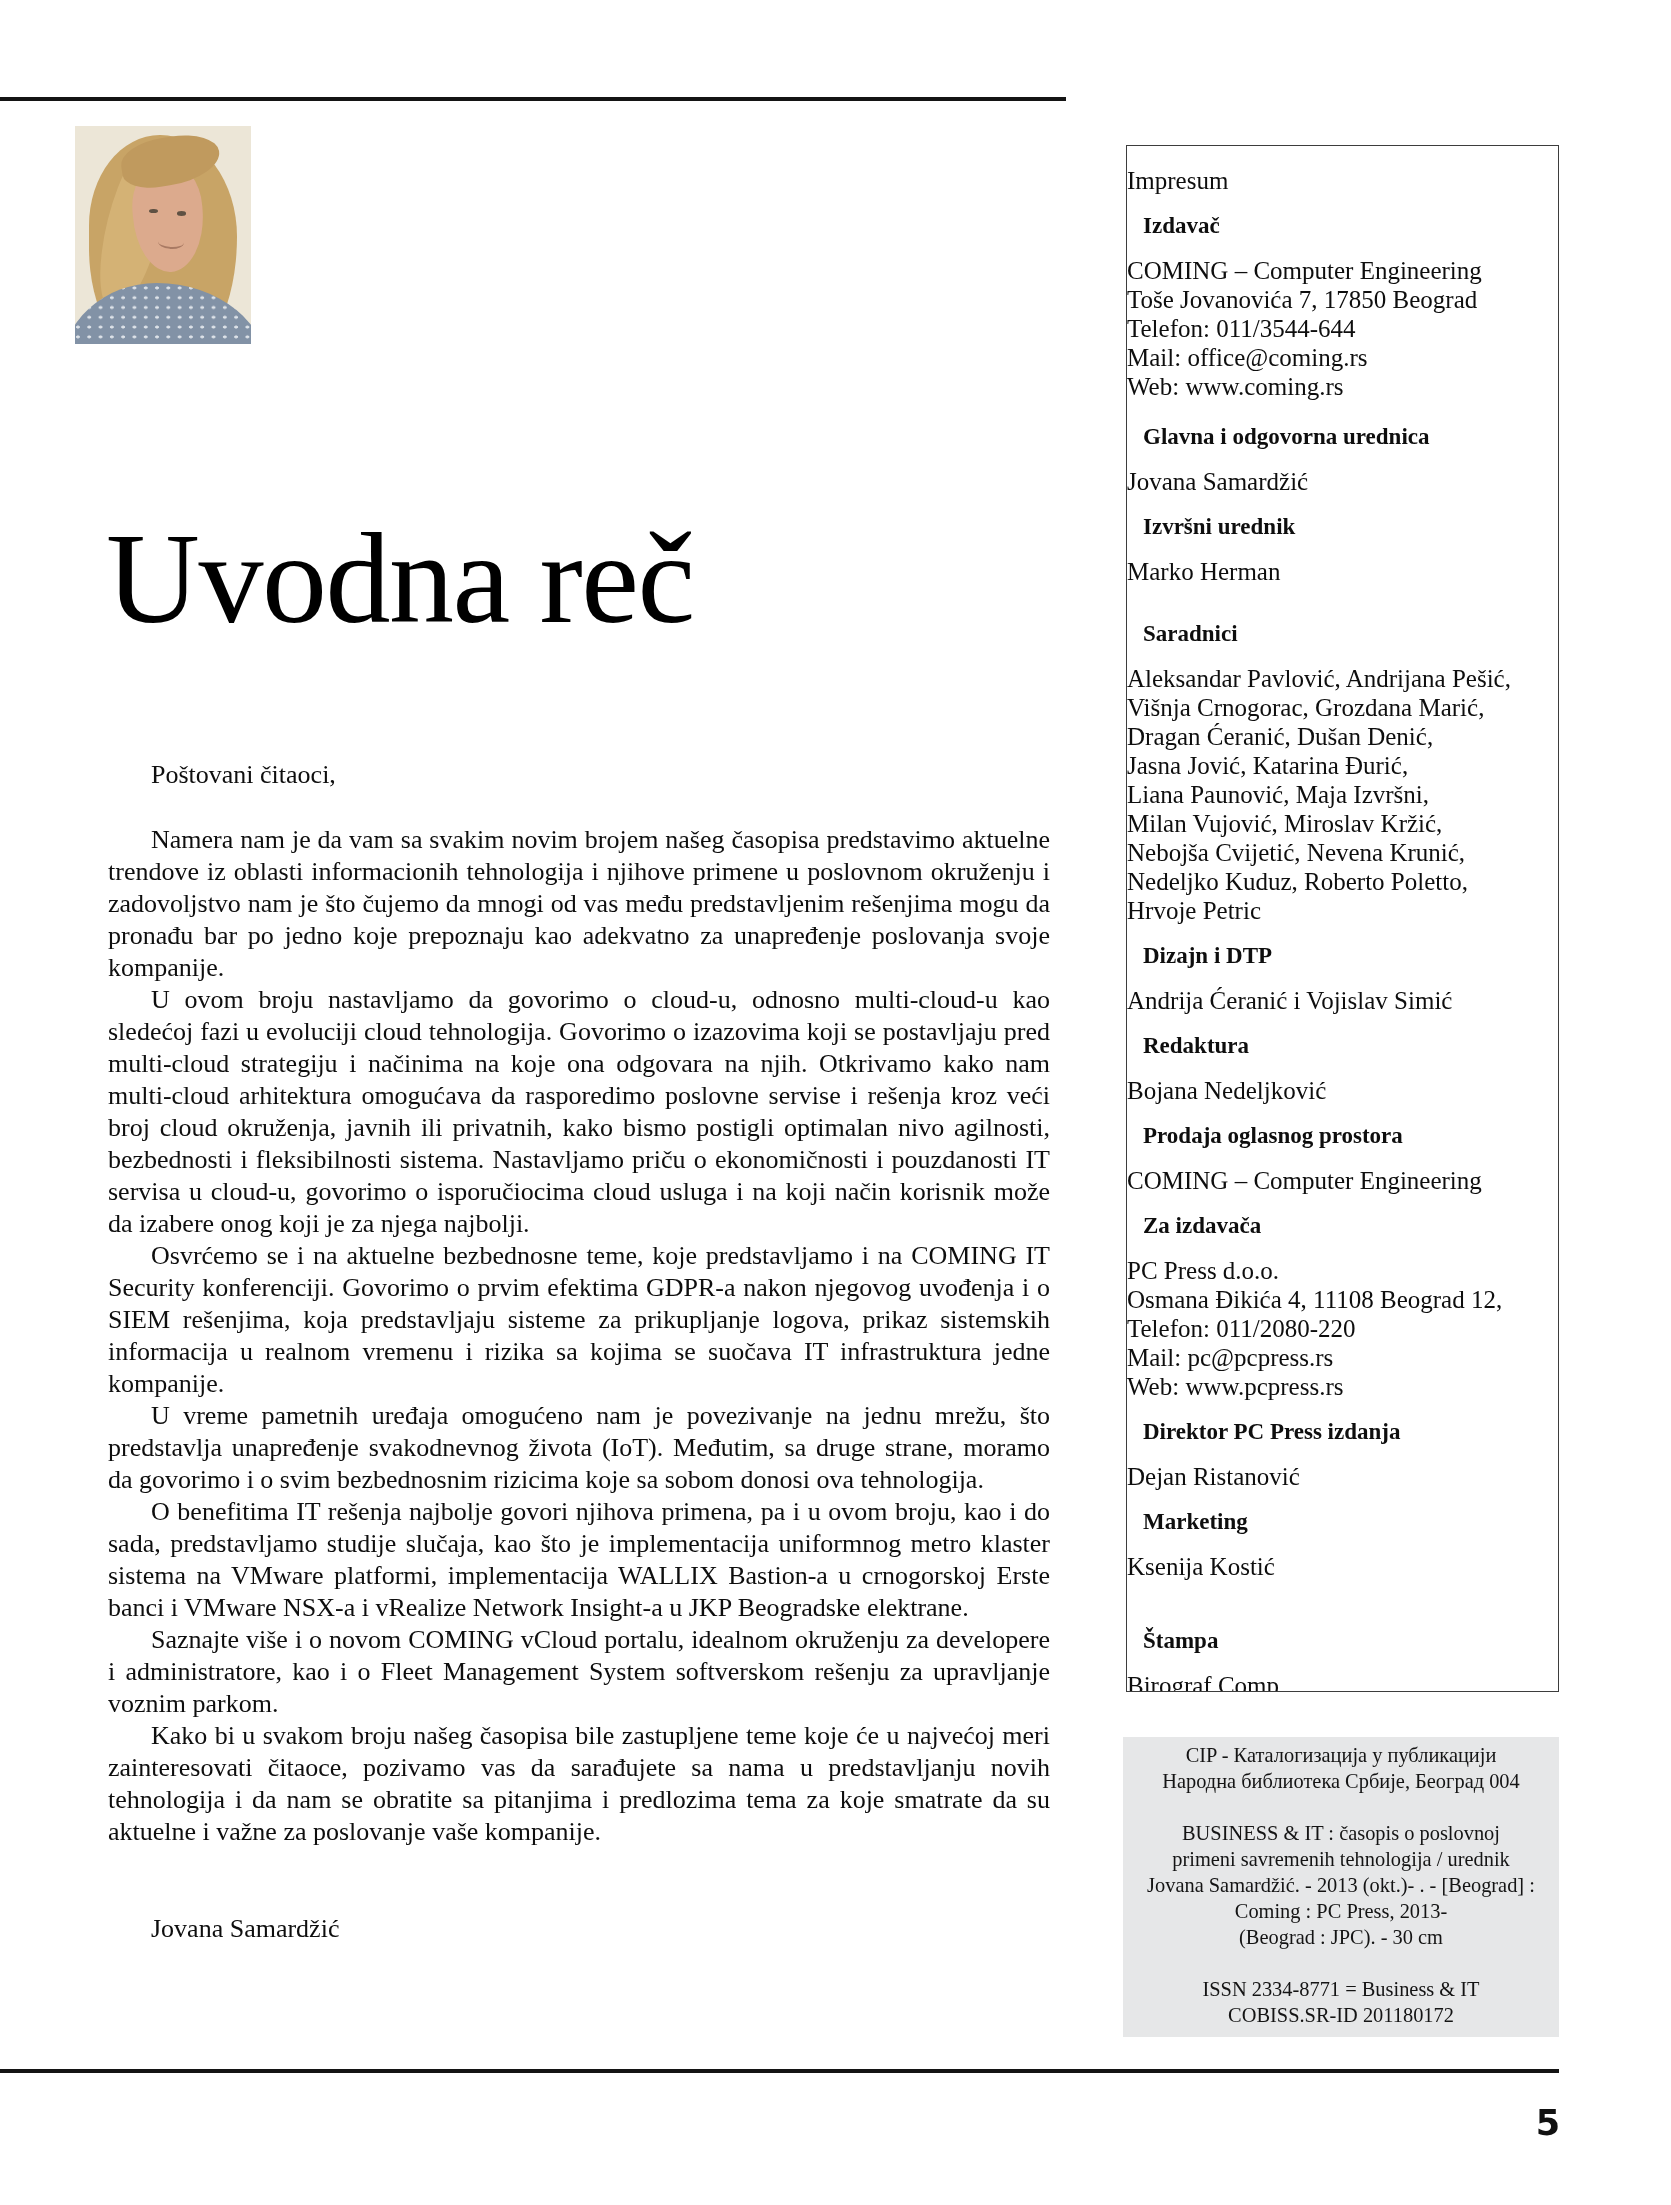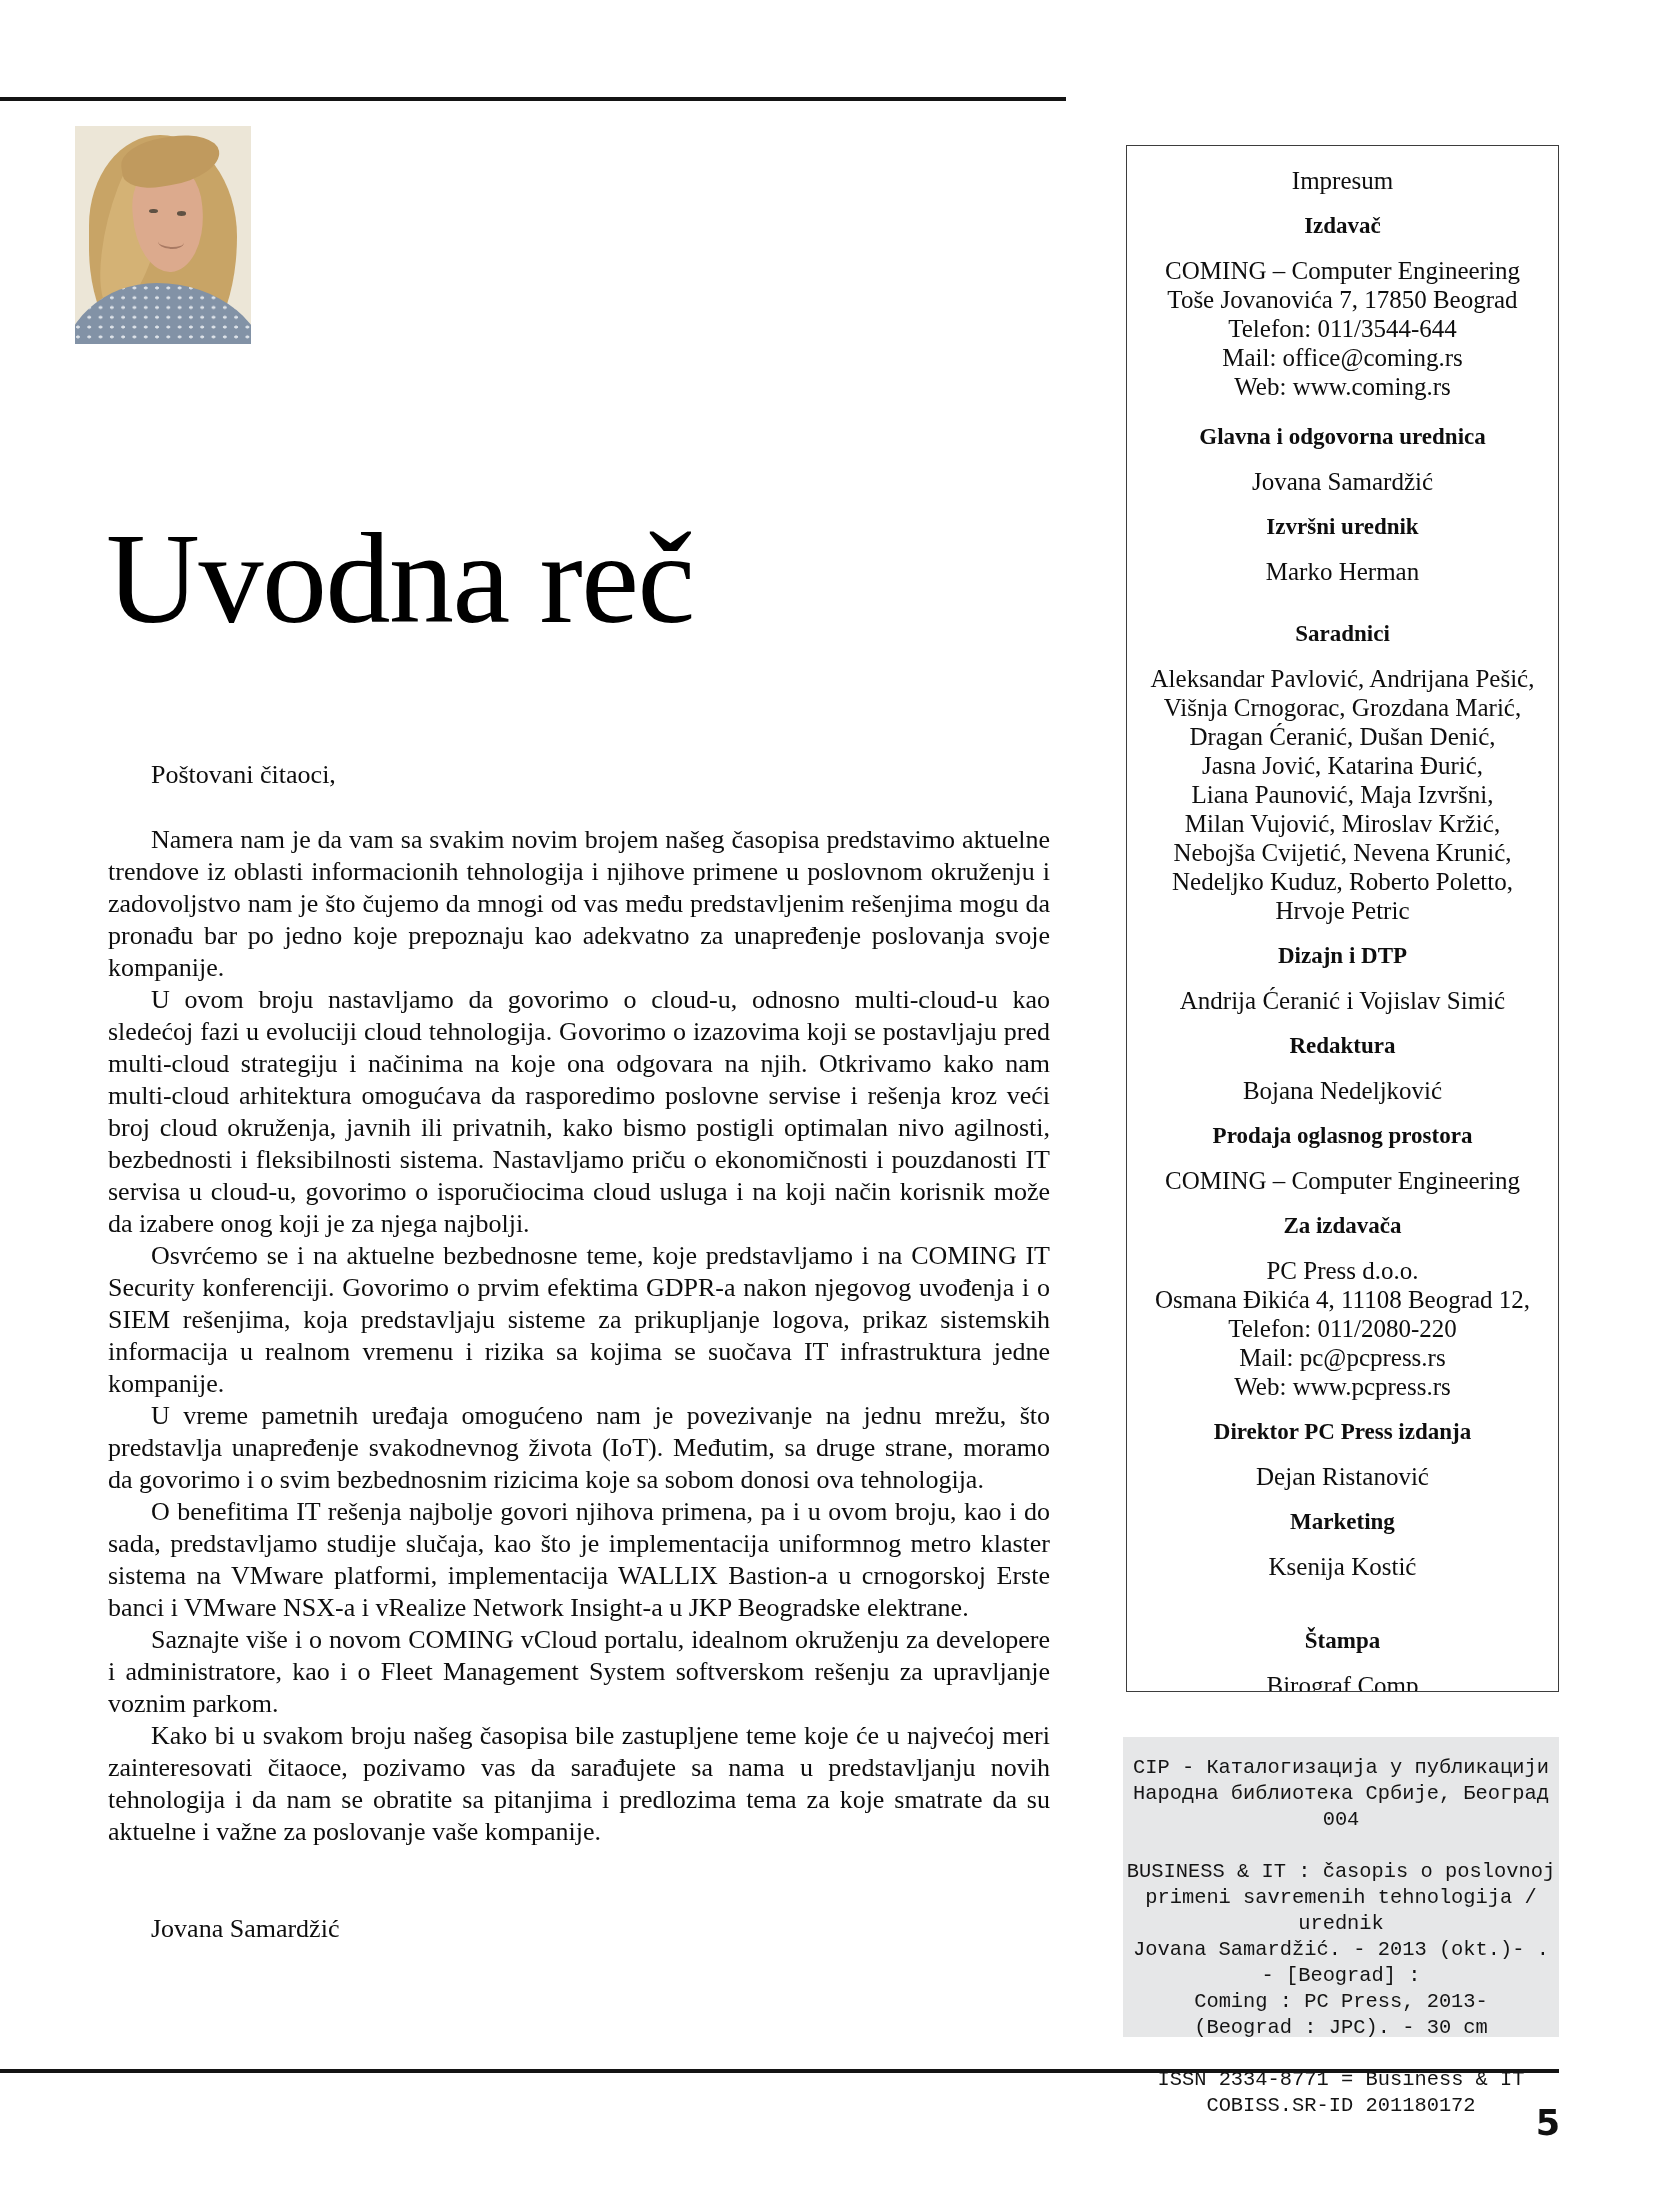--- a/index.html
+++ b/index.html
@@ -31,34 +31,34 @@
   .title{position:absolute;left:106px;top:507px;margin:0;font-size:130px;font-weight:normal;
          letter-spacing:-1.5px;line-height:1.1;color:#000;}
   .article{position:absolute;left:108px;top:759px;width:942px;font-size:26px;line-height:32px;
            text-align:justify;}
   .article p{margin:0;text-indent:43px;}
   .article .salutation{margin-bottom:33px;text-align:left;}
   .article .signature{margin-top:65px;text-align:left;}
 
   
   .impresum{position:absolute;left:1126px;top:145px;width:433px;height:1547px;box-sizing:border-box;
-            border:1.5px solid #3d3d3d;background:#fff;text-align:center;font-size:25px;line-height:29px;
+            border:1.5px solid #3d3d3d;background:#fff;text-align:left;font-size:25px;line-height:29px;
             padding-top:19.6px;overflow:hidden;}
   .imp-title{margin-bottom:13.6px;}
   .imp-section .imp-heading{margin:16px;font-size:23px;font-weight:bold;line-height:29px;}
   .imp-section .imp-heading:empty{display:none;}
   .imp-section .line{line-height:29px;}
   .gap-sm{margin-top:12px;}
   .gap-md{margin-top:21px;}
   .gap-lg{margin-top:33px;}
   .gap-xl{margin-top:45px;}
 
   
   .cip{position:absolute;left:1123px;top:1737px;width:436px;height:300px;background:#e6e7e8;
-       box-sizing:border-box;padding-top:18px;text-align:center;font-size:20.4px;line-height:26px;color:#141414;font-family:Liberation Mono, monospace;}
+       box-sizing:border-box;padding-top:5px;text-align:center;font-size:20.4px;line-height:26px;color:#141414;}
 
   .page-number{position:absolute;top:2103px;left:1409px;width:151px;text-align:right;
        font-family:"DejaVu Sans","Liberation Sans",sans-serif;font-weight:bold;font-size:35px;color:#111;}
 </style>
 </head>
 <body>
 
 <div class="page">
 
   <div class="top-rule"></div>

